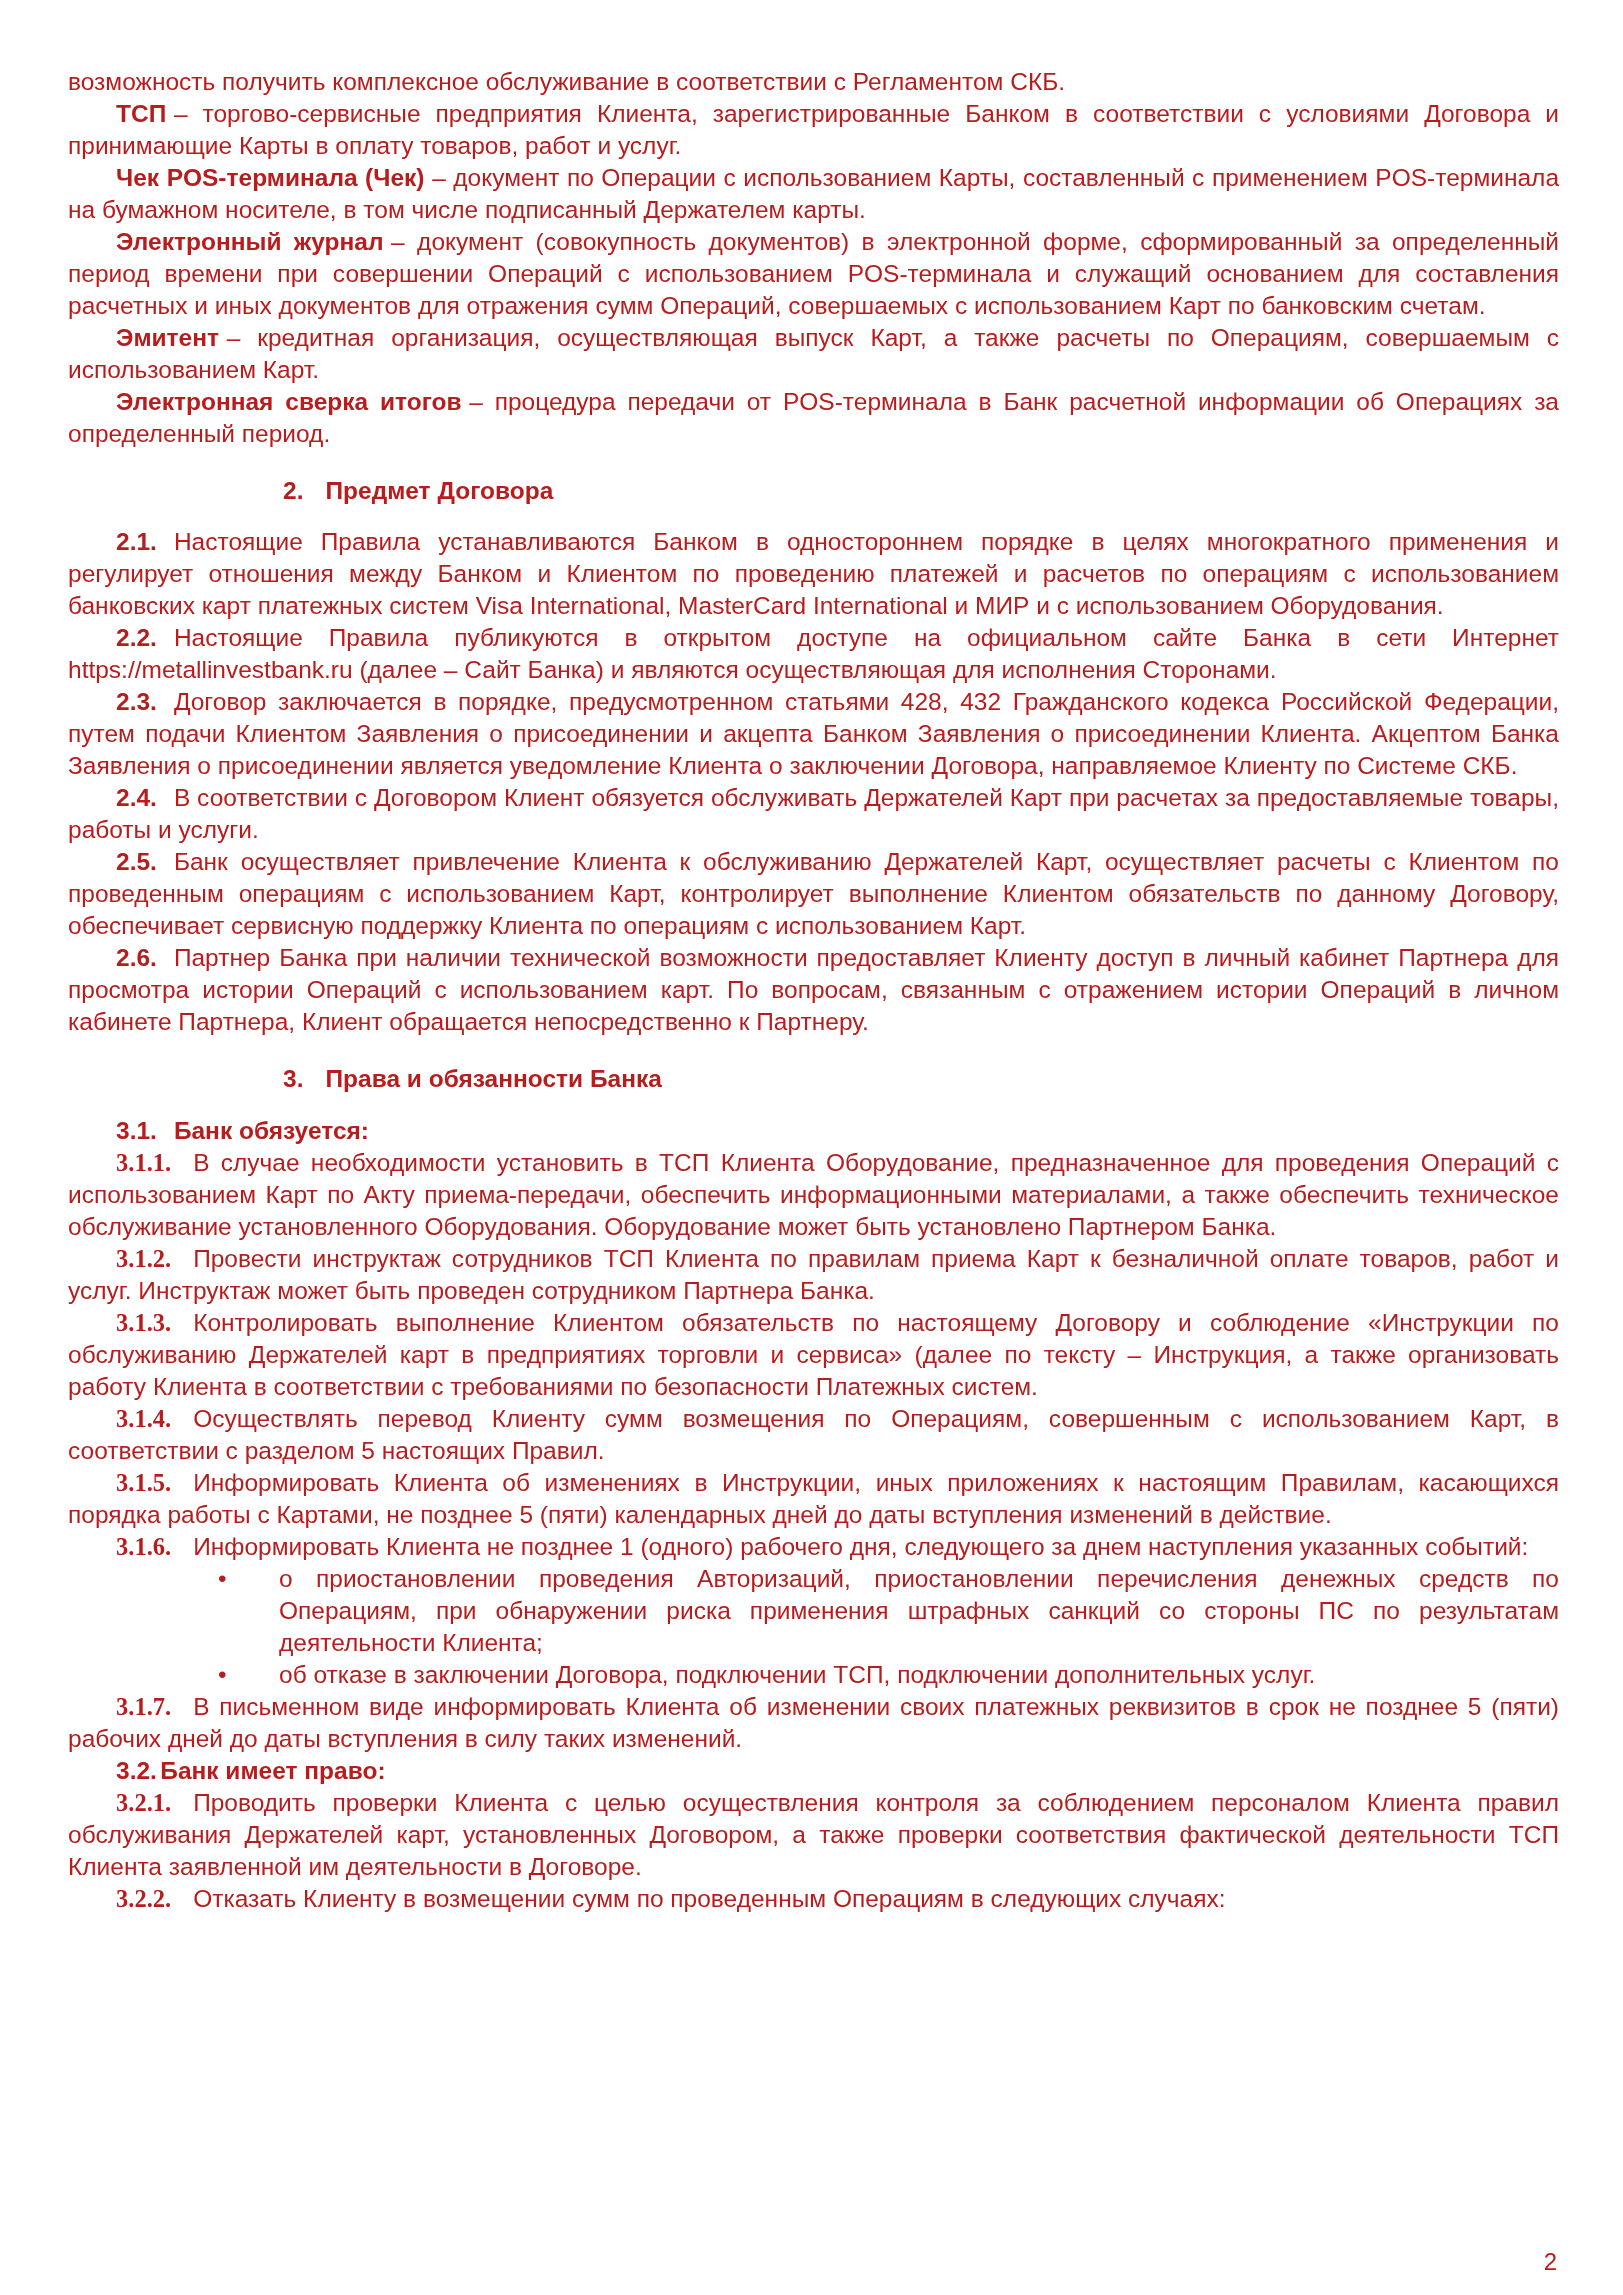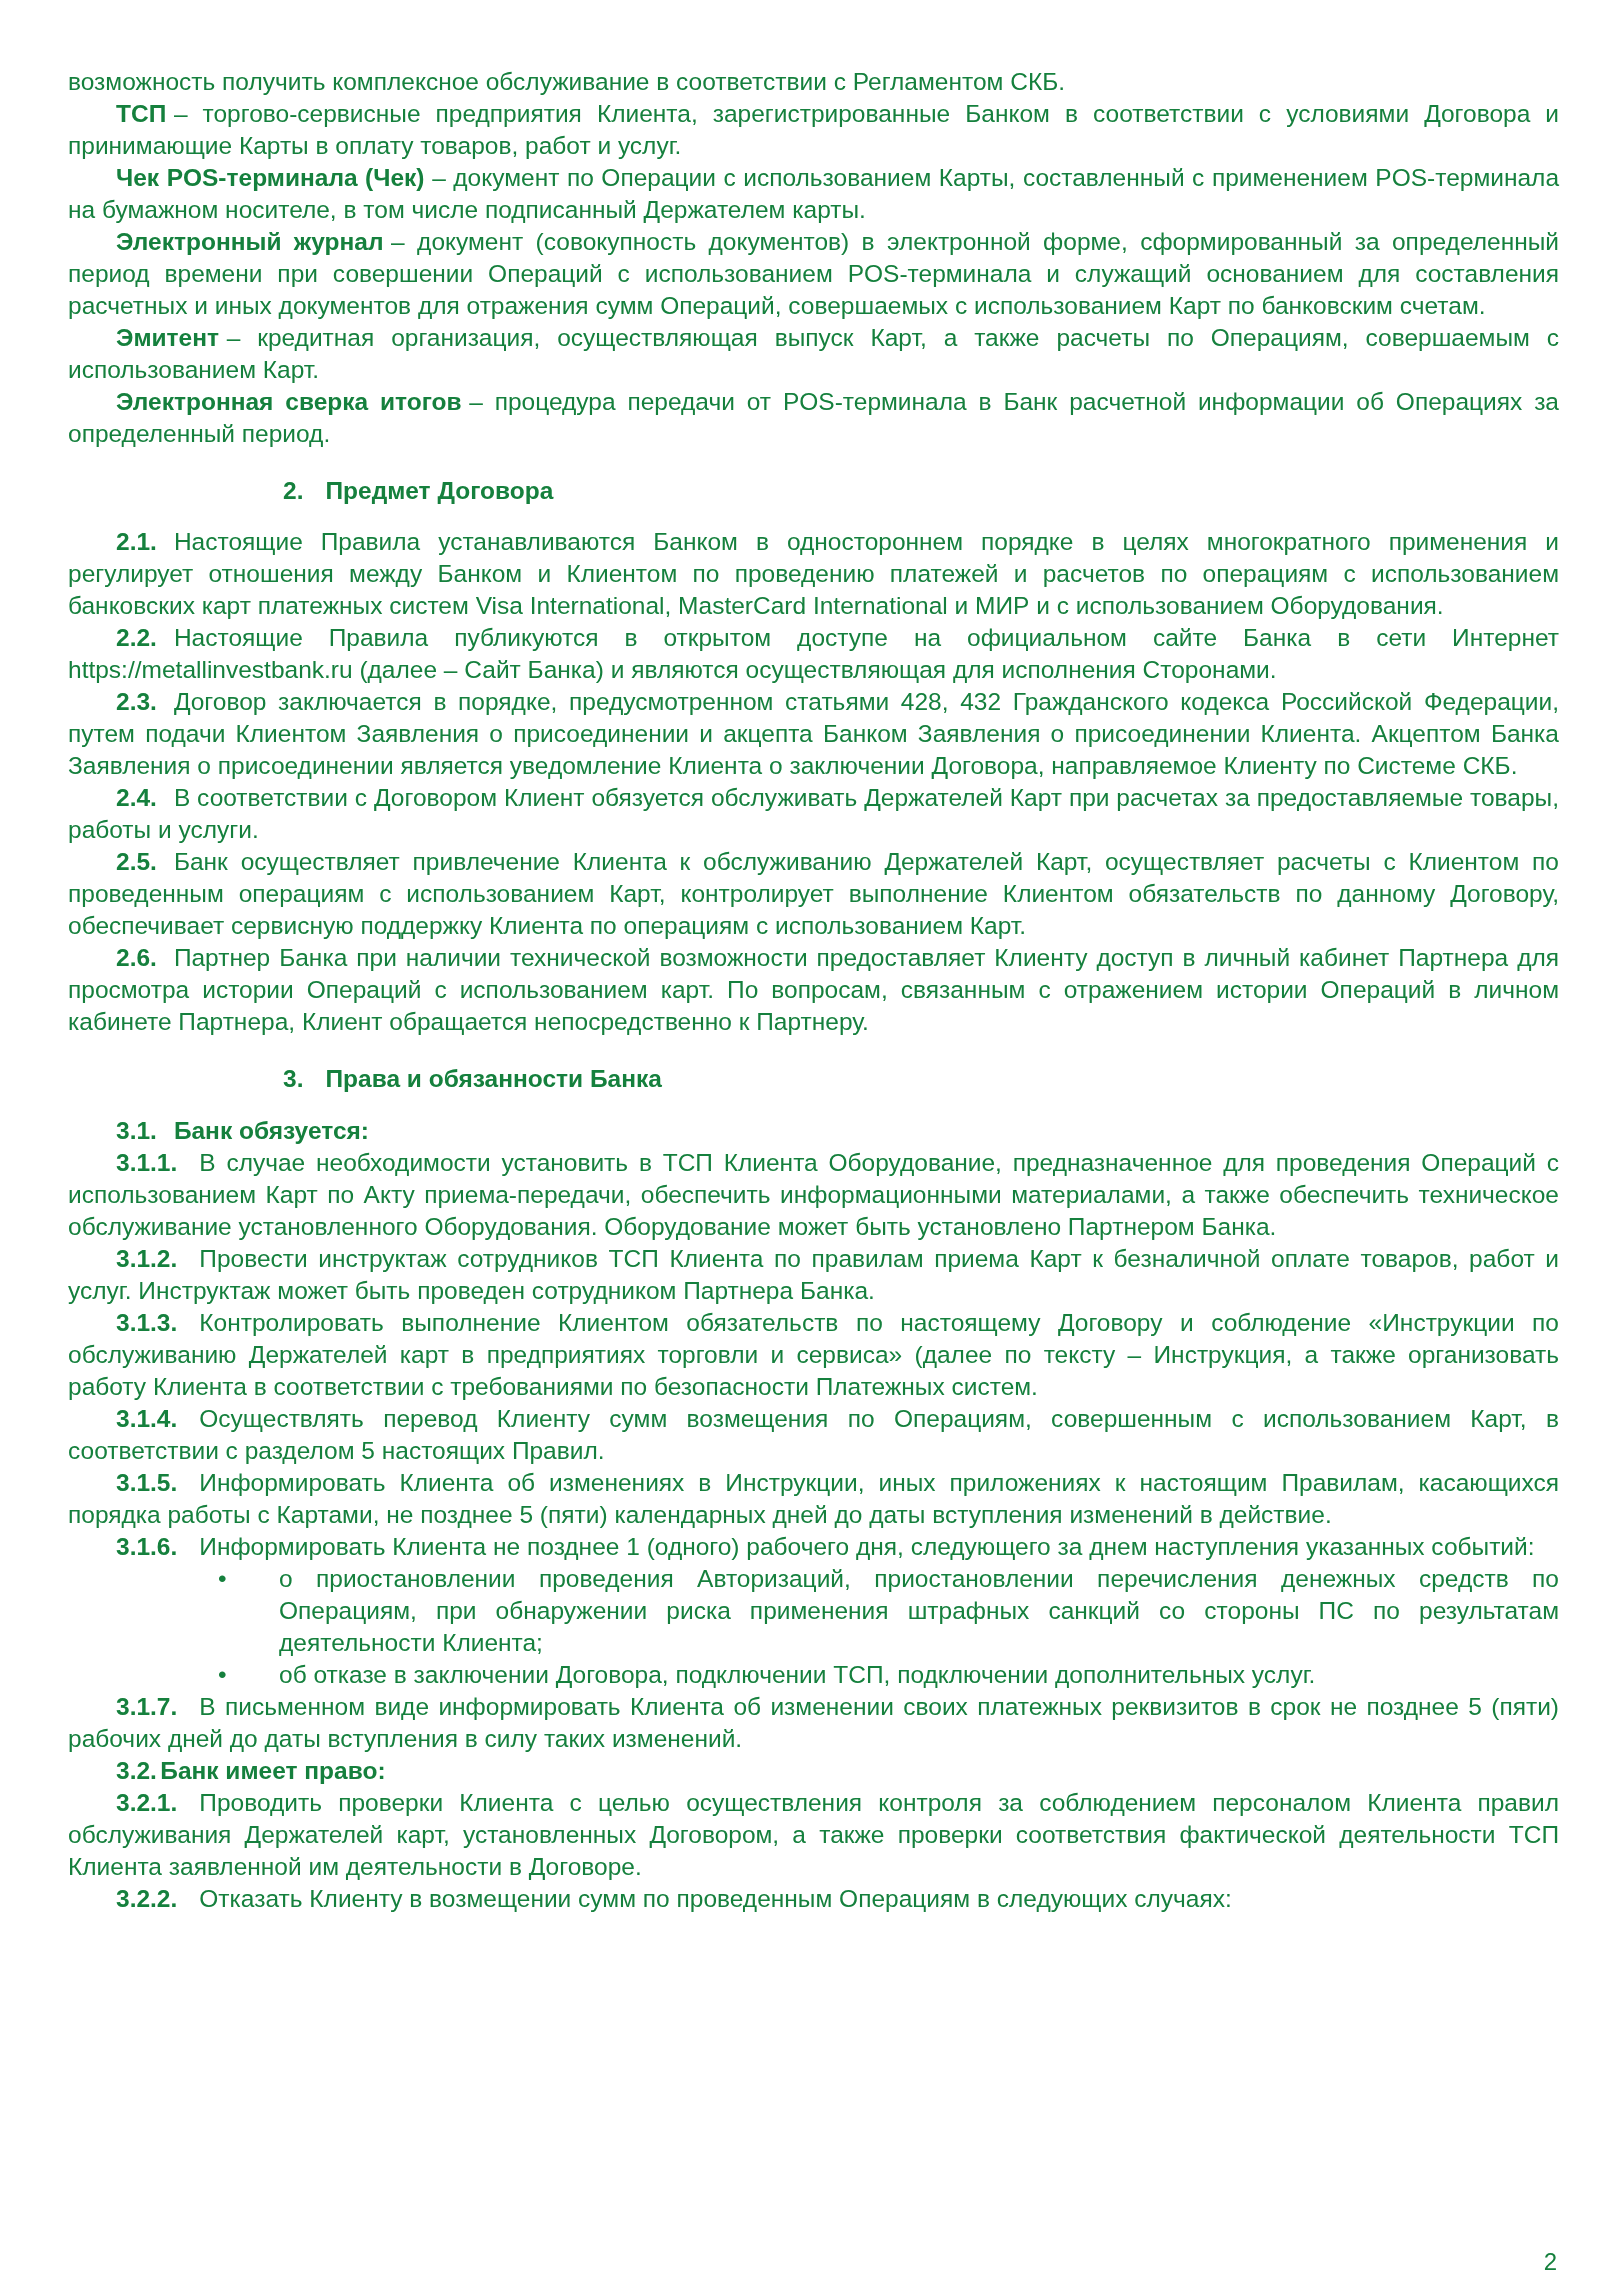--- a/index.html
+++ b/index.html
@@ -5,27 +5,27 @@
   html,body { margin:0; padding:0; background:#ffffff; }
   .page {
     position:relative;
     width:1623px; height:2295px;
     background:#ffffff;
     box-sizing:border-box;
     padding:66px 64px 0 68px;
     font-family:"Liberation Sans","DejaVu Sans",sans-serif;
     font-size:24.5px;
     line-height:32px;
-    color:#15803d;
+    color:#b91c1c;
     overflow:hidden;
   }
   p.body { margin:0; text-align:justify; }
   .ind { text-indent:48px; }
   b.lead { font-weight:700; margin-right:17px; }
-  b.lead.tab { margin-right:22px; }
+  b.lead.tab { margin-right:22px;font-family:Liberation Serif, serif; }
   b.lead.tight { margin-right:3.4px;margin-top:38px; }
   b.term { font-weight:700; margin-right:7.6px; }
   .heading {
     margin:25px 0 19.4px 0;
     padding-left:215px;
     text-align:left;
     font-weight:700;
   }
   .h-num { margin-right:22px; }
   .subhead b { font-weight:700; }

